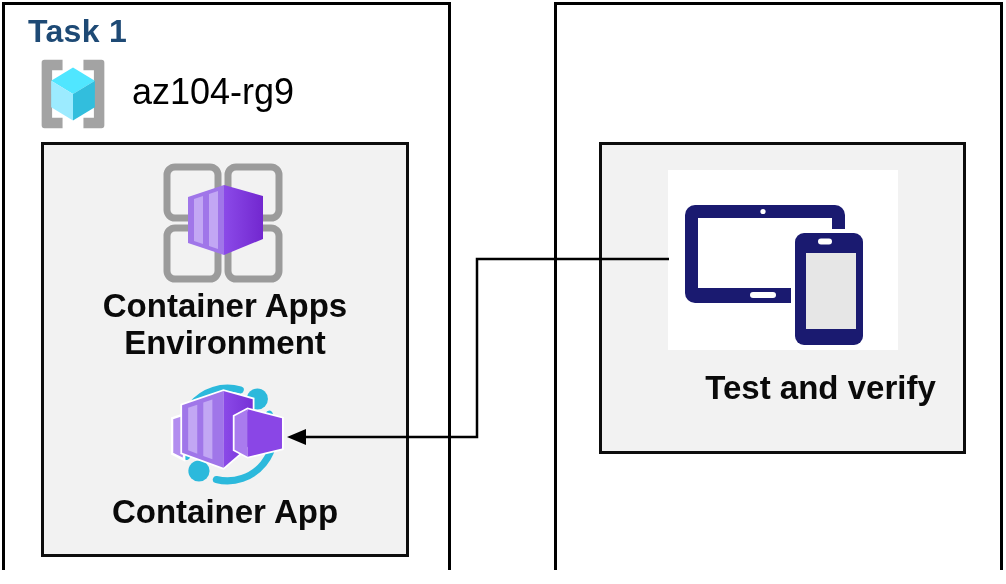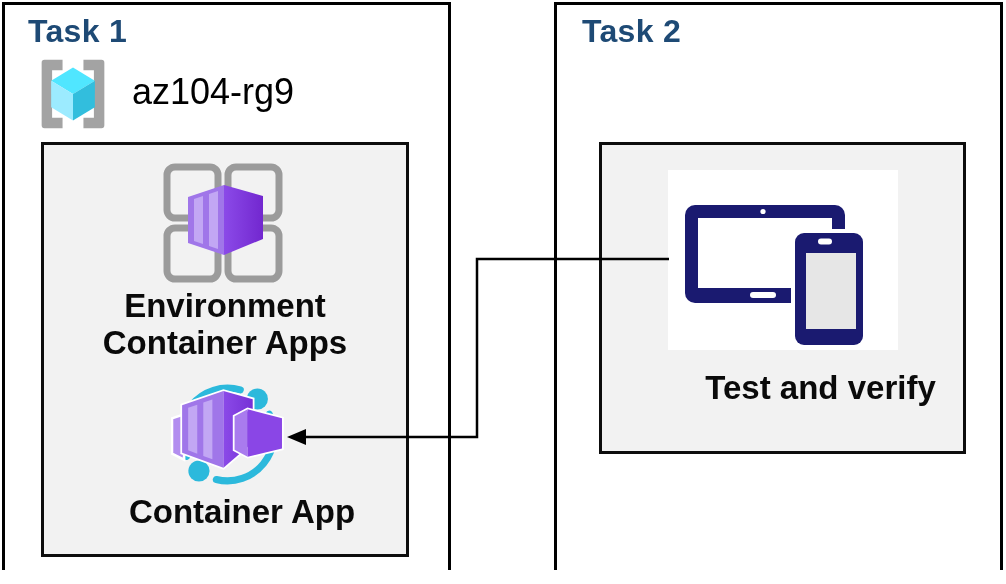--- a/index.html
+++ b/index.html
@@ -66,22 +66,22 @@
       <rect x="4" y="65" width="51" height="51" rx="8"></rect>
       <rect x="65" y="65" width="51" height="51" rx="8"></rect>
     </g>
     <polygon points="25,34 61,22 61,92 25,80" fill="#A076E9"></polygon>
     <polygon points="61,22 100,33 100,76 61,92" fill="url(#envRight)"></polygon>
     <polygon points="31,36 40,33 40,81 31,78" fill="#C2A7F4"></polygon>
     <polygon points="46,31 55,28 55,86 46,83" fill="#C2A7F4"></polygon>
   </svg>
 
   <div class="item-label" style="left:41px; top:287px; width:368px;">
+    <span>Container Apps</span>
     <span>Environment</span>
-    <span>Container Apps</span>
   </div>
 
   <svg class="icon" style="left:171px; top:379px;" width="113" height="113" viewBox="0 0 112 112">
     <defs>
       <linearGradient id="appRight" x1="0" y1="0" x2="1" y2="0">
         <stop offset="0" stop-color="#8B4AE8"></stop>
           <stop offset="1" stop-color="#7630D6"></stop>
       </linearGradient>
     </defs>
     <g fill="none" stroke="#2CB9DC" stroke-width="7" stroke-linecap="round">
@@ -94,25 +94,24 @@
     <polygon points="11,26 52,12 81,20 81,63 52,88 11,73" fill="none" stroke="#FFFFFF" stroke-width="3.5"></polygon>
     <polygon points="11,26 52,12 52,88 11,73" fill="#A076E9"></polygon>
     <polygon points="52,12 81,20 81,63 52,88" fill="url(#appRight)"></polygon>
     <polygon points="17,28.5 26,25.4 26,74 17,70.7" fill="#C2A7F4"></polygon>
     <polygon points="32,23.4 41,20.3 41,79.5 32,76.2" fill="#C2A7F4"></polygon>
     <polygon points="63,37 76,30 110,39 110,69 76,77 63,70" fill="none" stroke="#FFFFFF" stroke-width="3.5"></polygon>
     <polygon points="63,37 76,30 76,77 63,70" fill="#A97BEE"></polygon>
     <polygon points="76,30 110,39 110,69 76,77" fill="#8A46E6"></polygon>
   </svg>
 
-  <div class="item-label" style="left:41px; top:493px; width:368px;margin-left:17px;">Container App</div>
+  <div class="item-label" style="left:41px; top:493px; width:368px;">Container App</div>
 
   <div class="outer-box" style="left:554px; top:2px; width:449px; height:579px;"></div>
 
-  <div class="task-title" style="left:582px; top:13px;">Task 2</div>
 
   <div class="inner-panel" style="left:599px; top:142px; width:367px; height:312px;"></div>
 
   <div class="white-plate" style="left:668px; top:170px; width:230px; height:180px;">
     <svg width="230" height="180" viewBox="0 0 230 180">
 
       <rect x="17" y="35" width="160" height="98" rx="10" fill="#1A1A70"></rect>
       <rect x="30" y="48" width="134" height="70" fill="#FFFFFF"></rect>
       <circle cx="95" cy="41.5" r="2.6" fill="#FFFFFF"></circle>
       <rect x="82" y="122" width="26" height="6" rx="3" fill="#FFFFFF"></rect>

